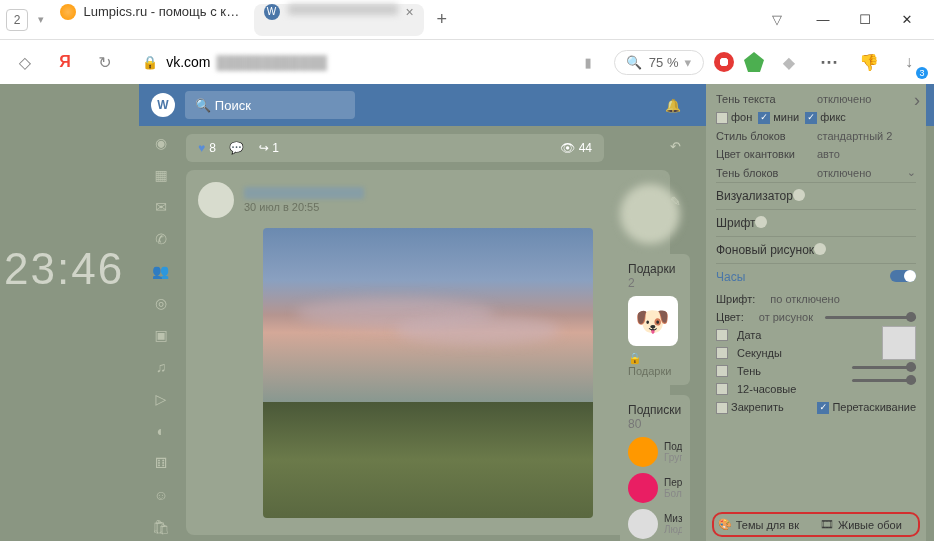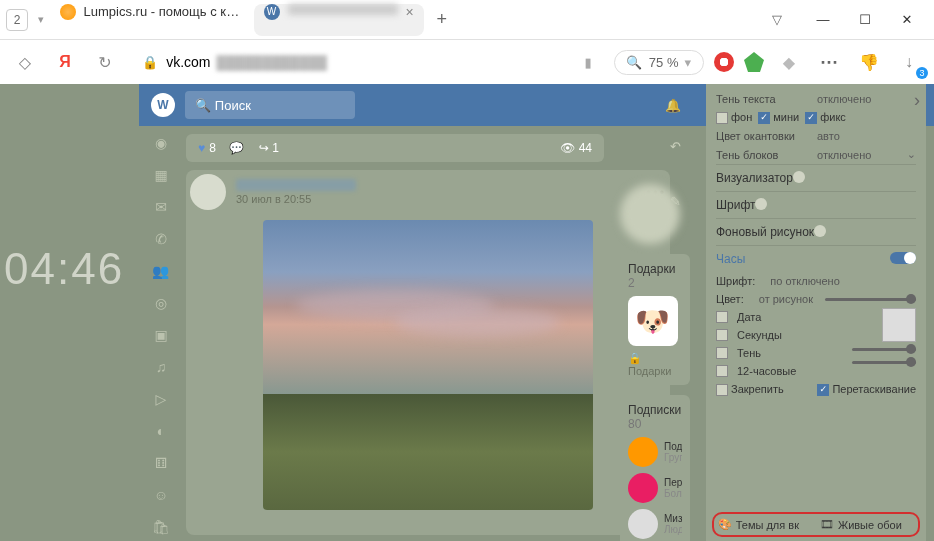--- a/index.html
+++ b/index.html
@@ -32,21 +32,21 @@
 .vk-logo{width:24px;height:24px;background:#fff;border-radius:50%;color:#4a76a8;display:flex;align-items:center;justify-content:center;font-weight:bold;font-size:12px}
 .search{flex:0 0 170px;height:28px;background:rgba(255,255,255,.2);border-radius:4px;display:flex;align-items:center;padding:0 10px;color:#fff}
 .hbtn{color:#fff;opacity:.8}
 .music{color:#fff;font-size:12px;margin-left:10px}
 .clock{position:absolute;left:4px;top:160px;font-size:44px;font-weight:200;color:#d0d4c8;letter-spacing:2px}
 .sidebar{position:absolute;left:152px;top:50px;width:24px;display:flex;flex-direction:column;gap:14px}
 .sidebar div{width:18px;height:18px;color:#c8ceba;opacity:.8;display:flex;align-items:center;justify-content:center;font-size:14px}
 .sidebar-r{position:absolute;left:670px;top:55px;width:20px;display:flex;flex-direction:column;gap:40px;color:#c8ceba}
 .post-bar{position:absolute;left:186px;top:50px;width:418px;height:28px;background:#9aa591;border-radius:6px;display:flex;align-items:center;padding:0 12px;color:#fff;font-size:12px}
 .like{color:#5a8dd6;margin-right:4px}
-.post{position:absolute;left:186px;top:86px;width:484px;height:365px;background:#9aa591;border-radius:8px;padding:4px}
+.post{position:absolute;left:186px;top:86px;width:484px;height:365px;background:#9aa591;border-radius:8px;padding:12px}
 .post-head{display:flex;align-items:center;gap:10px;margin-bottom:10px}
 .avatar{width:36px;height:36px;background:#d8dcce;border-radius:50%}
 .post-name{color:#4a76a8;font-weight:500;filter:blur(2px);background:rgba(90,141,214,.3);border-radius:2px;width:120px;height:12px}
 .post-date{color:#6b7261;font-size:11px;margin-top:2px}
 .post-more{margin-left:auto;color:#6b7261;letter-spacing:2px}
 .photo{width:330px;height:290px;margin:0 auto;border-radius:4px;overflow:hidden;position:relative}
 .sky{height:60%;background:linear-gradient(#6b8ab0 0%,#8aa0c0 30%,#b59590 50%,#d4a898 60%,#889890 100%);position:relative}
 .cloud{position:absolute;width:60%;height:30px;background:rgba(200,180,190,.5);border-radius:50%;filter:blur(6px)}
 .field{height:40%;background:linear-gradient(#4a5838,#6b7a4a,#5a6840)}
 .rightcol{position:absolute;left:620px;top:100px;width:70px}
@@ -130,21 +130,21 @@
     <div class="vk-logo">W</div>
     <div class="search">🔍&nbsp;<span>Поиск</span></div>
     <div class="spacer"></div>
     <span class="hbtn">🔔</span>
     <span class="hbtn" style="margin-left:20px">⏮</span>
     <span class="hbtn">▶</span>
     <span class="hbtn">⏭</span>
     <span class="music">Dirk Schlömer — Malraux</span>
   </div>
 
-  <div class="clock">04:46</div>
+  <div class="clock">23:46</div>
 
   <div class="sidebar">
     <div>◉</div>
     <div>▦</div>
     <div>✉</div>
     <div>✆</div>
     <div>👥</div>
     <div>◎</div>
     <div>▣</div>
     <div>♫</div>
@@ -225,20 +225,24 @@
     <div class="prow">
         <span class="lab">Тень текста</span>
         <span class="val">отключено</span>
       </div>
     <div class="prow">
       <label><span class="chk"></span><span>фон</span></label>
       <label><span class="chk on"></span><span>мини</span></label>
       <label><span class="chk on"></span><span>фикс</span></label>
     </div>
     <div class="prow">
+        <span class="lab">Стиль блоков</span>
+        <span class="val">стандартный 2</span>
+      </div>
+    <div class="prow">
         <span class="lab">Цвет окантовки</span>
         <span class="val">авто</span>
       </div>
     <div class="prow">
         <span class="lab">Тень блоков</span>
         <span class="val">отключено</span>
         <span style="margin-left:auto;color:#666">⌄</span>
       </div>
 
     <div class="section"><span>Визуализатор</span><span class="toggle"></span></div>

